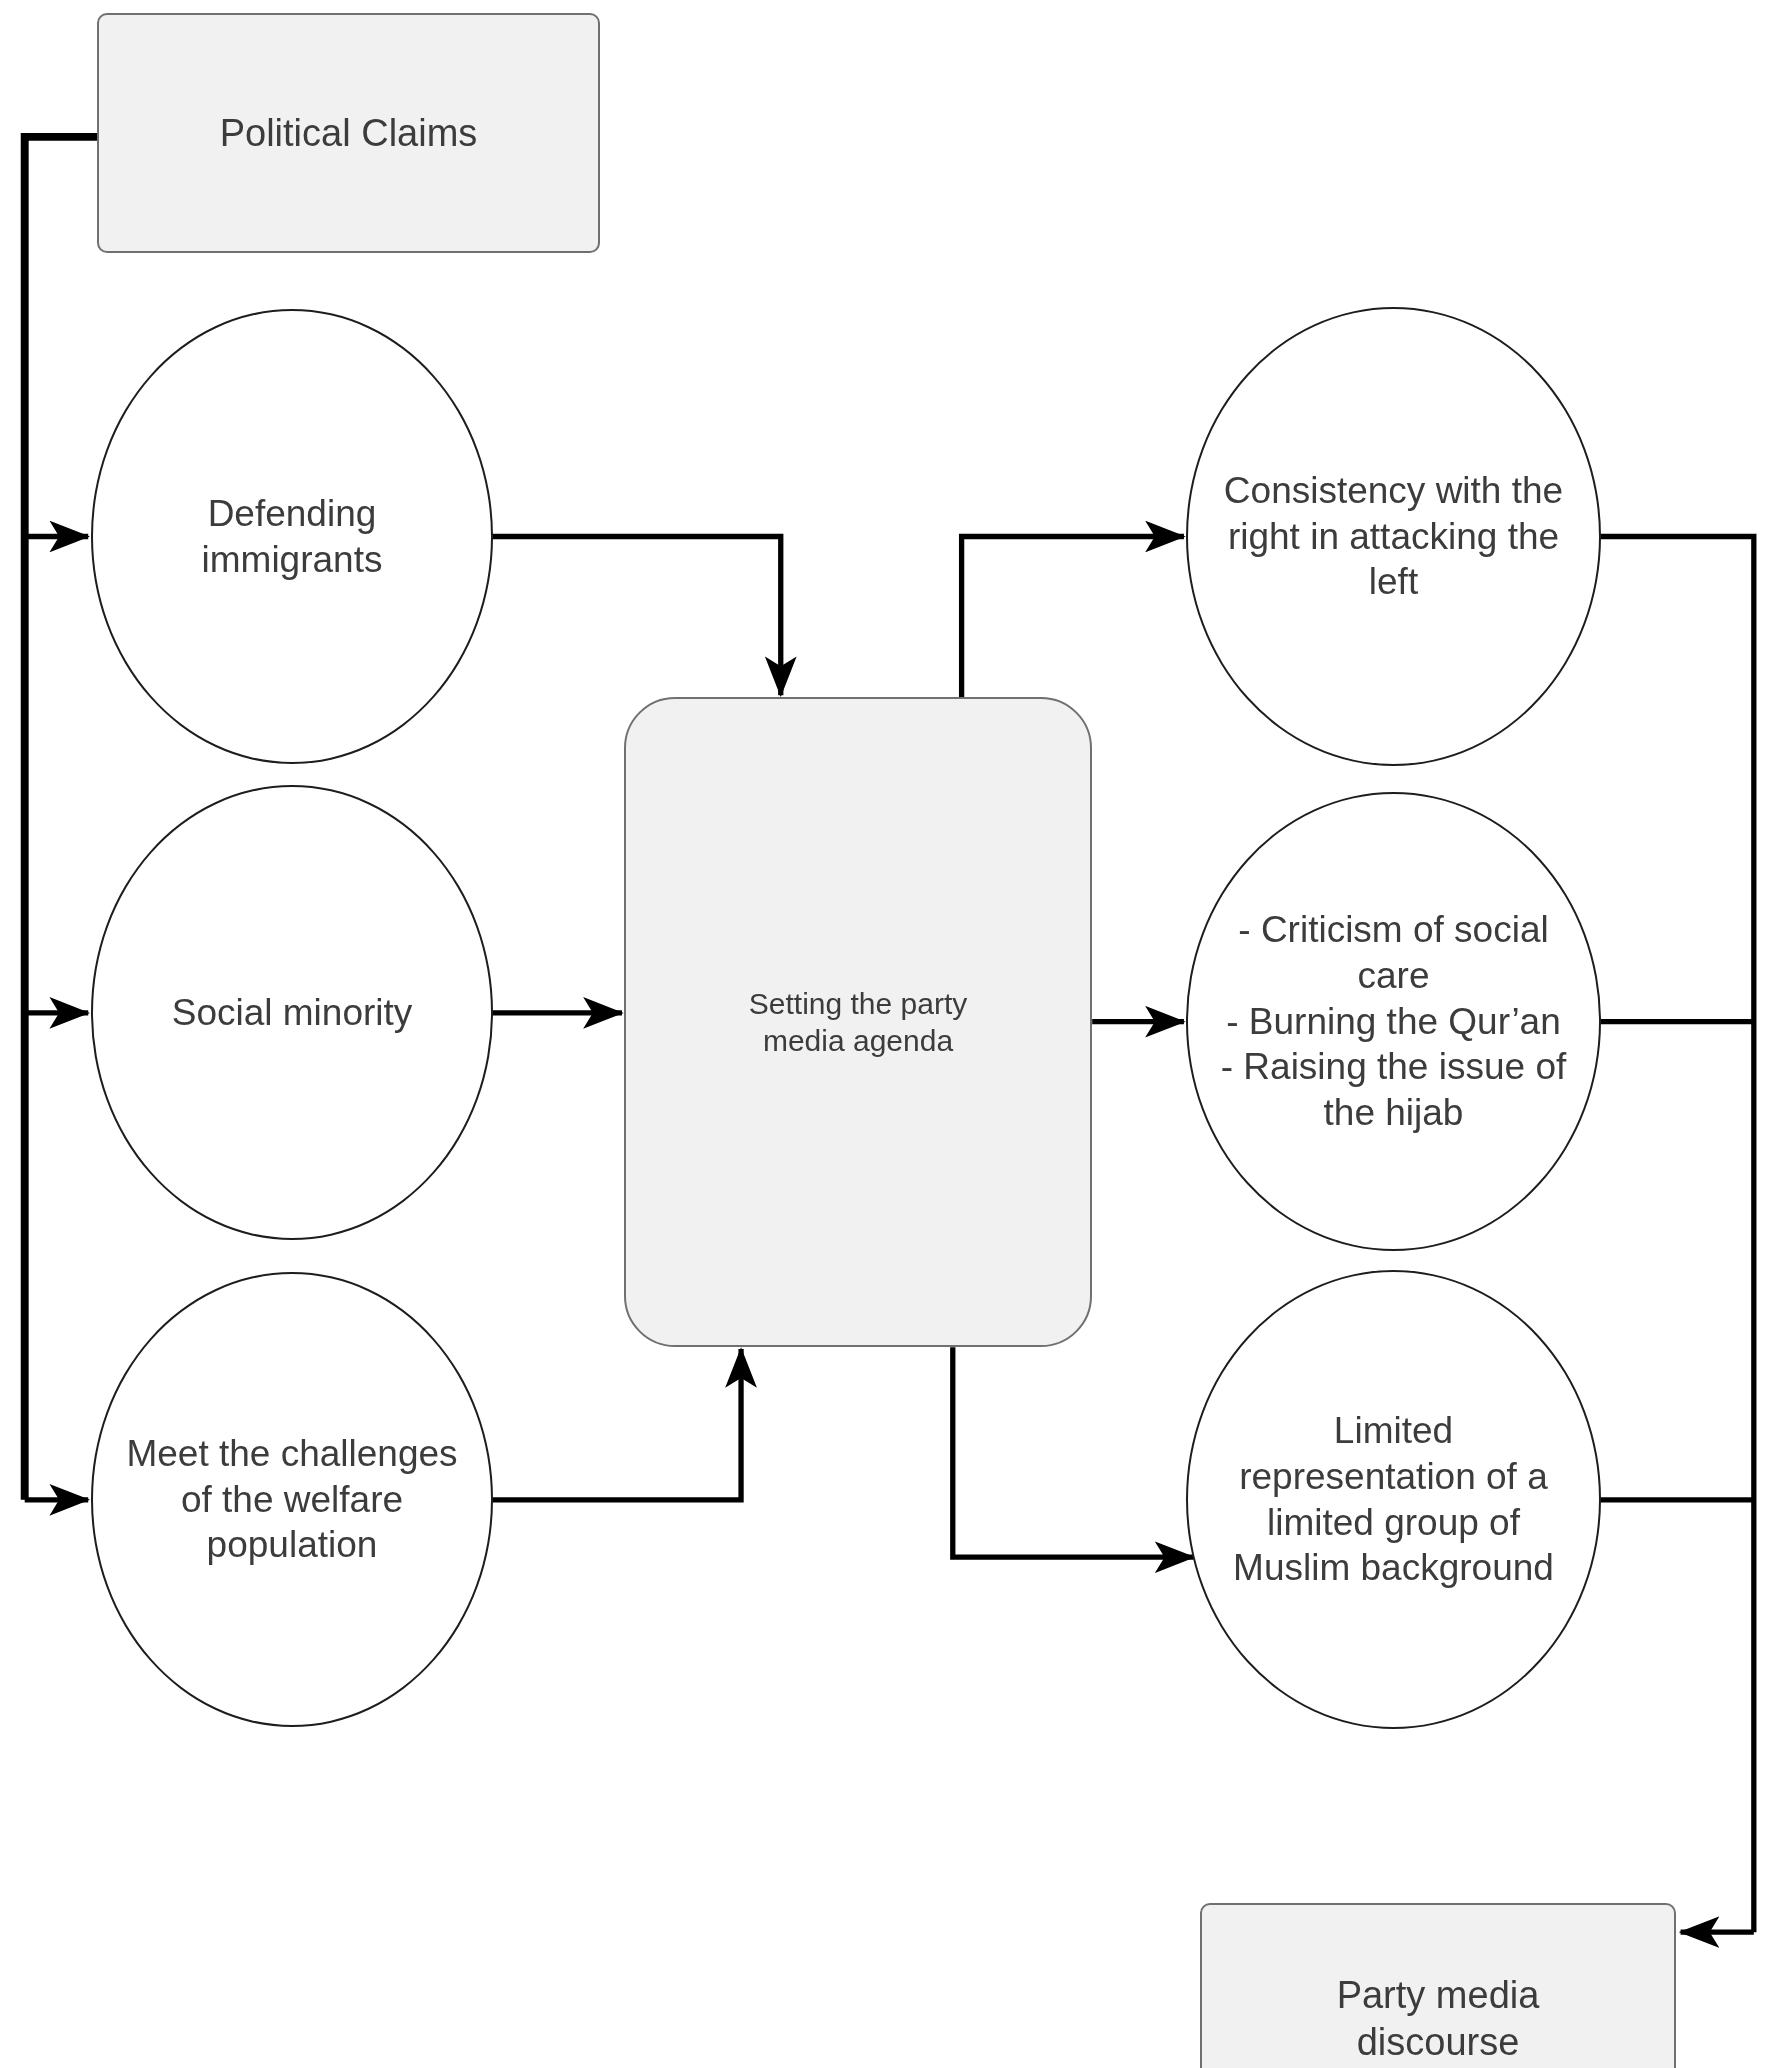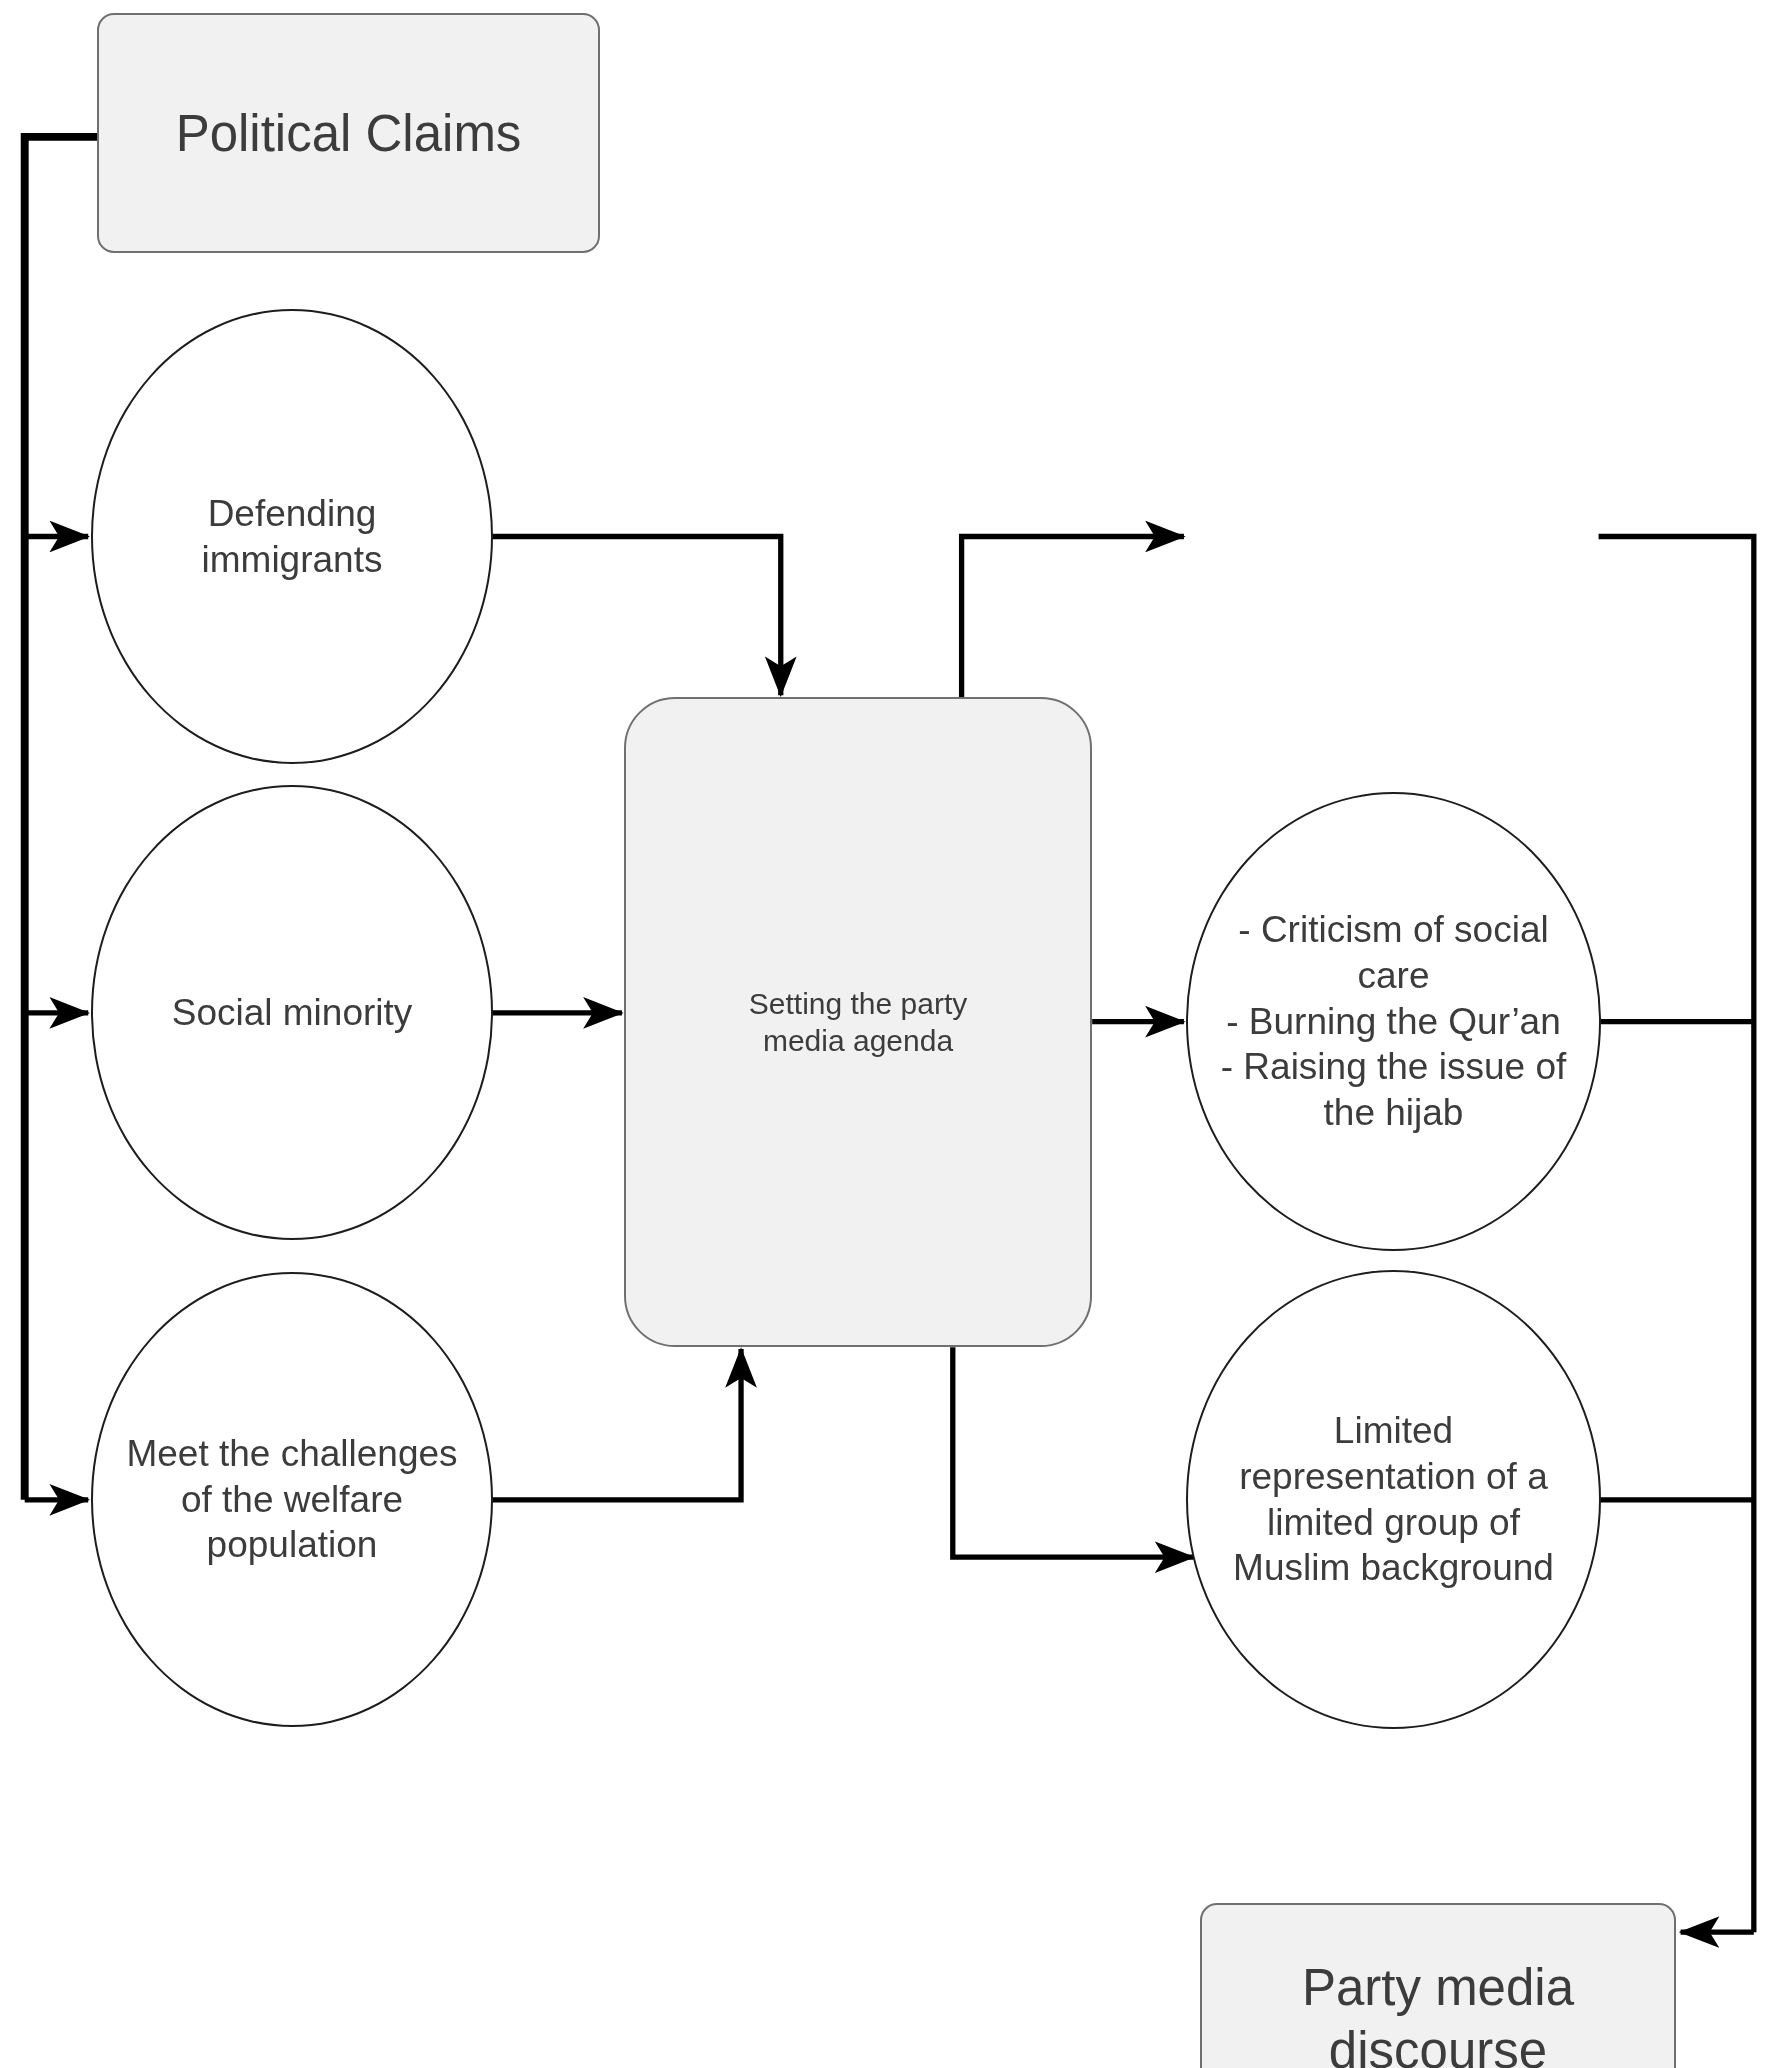--- a/index.html
+++ b/index.html
@@ -27,22 +27,22 @@
     white-space: pre-line;
     color: #3c3c3c;
     font-size: 37px;
     line-height: 1.24;
     box-sizing: border-box;
     padding: 8.8px 16px;
   }
   .rect {
     background: #f1f1f2;
     border: 2.6px solid #707070;
-    border-radius: 17px;
-    font-size: 51px;
+    border-radius: 10px;
+    font-size: 38px;
   }
   .rect.big { border-radius: 51px; font-size: 30px; }
   .ellipse {
     background: #ffffff;
     border: 2.6px solid #1d1d1d;
     border-radius: 50%;
   }
   
   #political-claims { left: 97px; top: 13.2px;   width: 503px; height: 240px; }
   #setting-agenda   { left: 624px; top: 697px;  width: 468px; height: 650px; }
@@ -94,20 +94,23 @@
 
   <div class="node ellipse" id="welfare">Social minority</div>
 
   <div class="node ellipse" id="challenges">Meet the challenges
 of the welfare
 population</div>
 
   <div class="node rect big" id="setting-agenda">Setting the party
 media agenda</div>
 
+  <div class="node ellipse" id="consistency">Consistency with the
+right in attacking the
+left</div>
 
   <div class="node ellipse" id="criticisms">- Criticism of social
 care
 - Burning the Qur’an
 - Raising the issue of
 the hijab</div>
 
   <div class="node ellipse" id="limited">Limited
 representation of a
 limited group of

